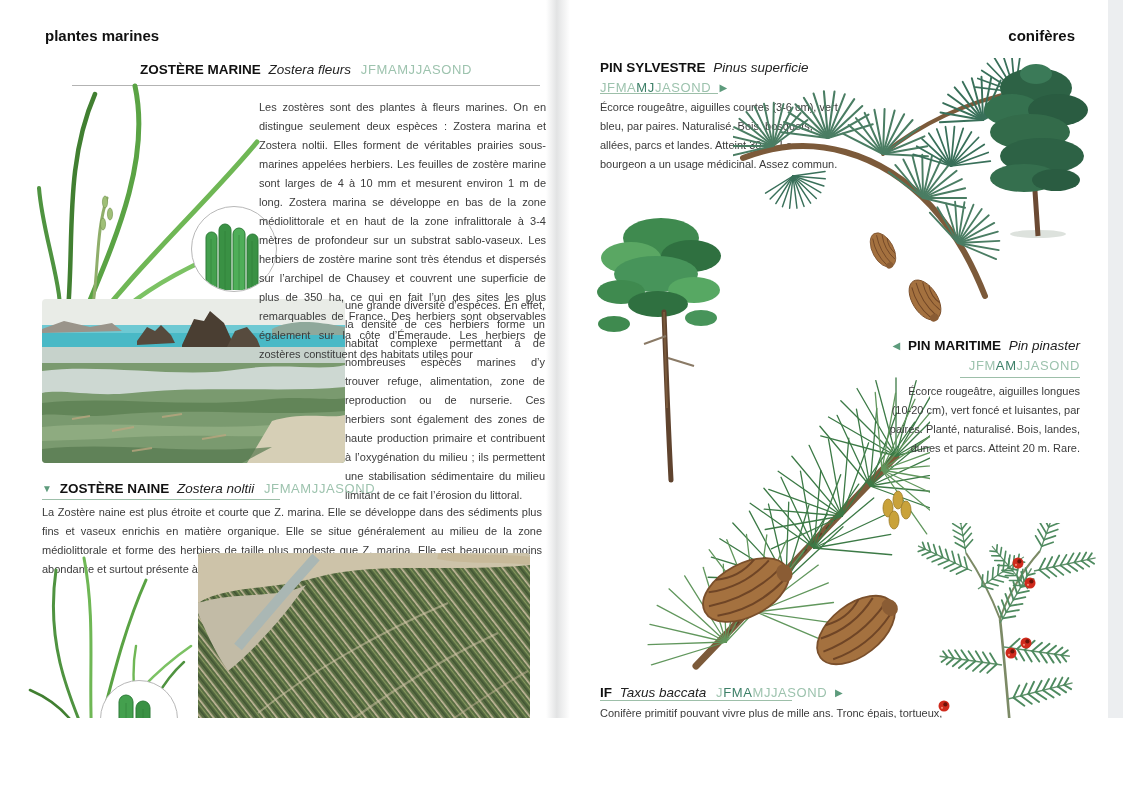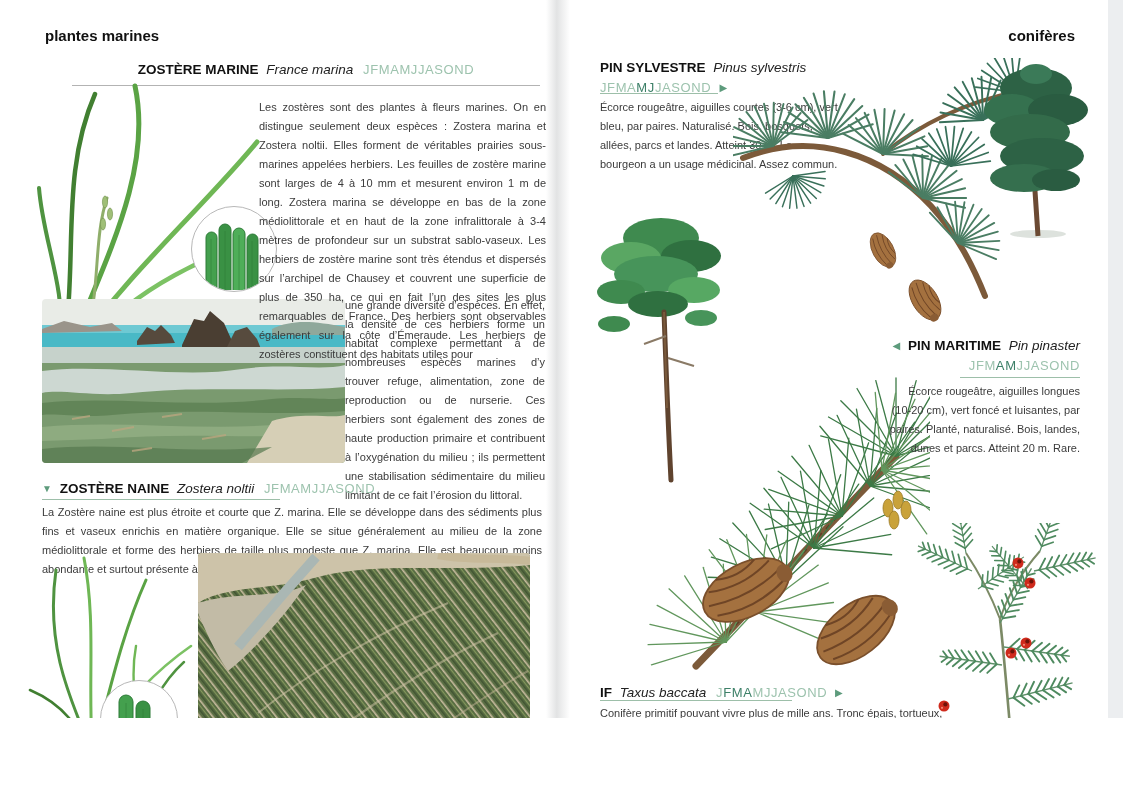--- a/index.html
+++ b/index.html
@@ -94,21 +94,21 @@
         <circle cx="1.4" cy="-1.6" r="2.1" fill="#6e1208"></circle>
         <circle cx="-2" cy="1.8" r="1.1" fill="#f08a77"></circle>
       </g>
     </defs>
   </svg>
 
   <div class="abs hdr" style="left:45px;top:27px;">plantes marines</div>
 
   <div class="abs title-row" style="left:72px;top:62px;width:468px;text-align:center;">
     <span class="h-title">ZOSTÈRE MARINE</span>
-    <span class="h-species">France marina</span>
+    <span class="h-species">Zostera fleurs</span>
     <span class="cal">JFMAMJJASOND</span>
   </div>
   <div class="abs rule" style="left:72px;top:85px;width:468px;"></div>
 
   <svg class="abs" style="left:35px;top:80px;" width="230" height="262" viewBox="0 0 230 262">
     <g fill="none" stroke-linecap="round">
       <path d="M38,262 C70,180 118,90 100,6" stroke="#5aa344" stroke-width="5"></path>
       <path d="M46,262 C92,195 170,125 222,62" stroke="#6fb755" stroke-width="5"></path>
       <path d="M30,262 C42,175 26,92 60,14" stroke="#417f31" stroke-width="4.5"></path>
       <path d="M55,262 C100,208 178,172 228,160" stroke="#7cc264" stroke-width="4.5"></path>
@@ -236,21 +236,21 @@
 
   <div class="abs pagenum" style="left:3px;top:761px;border-radius:19px;">
     <span>64</span>
   </div>
   <div class="abs footer-label" style="left:57px;top:768px;">Guide visuel</div>
 
   <div class="abs hdr" style="right:48px;top:27px;text-align:right;">conifères</div>
 
   <div class="abs title-row" style="left:600px;top:60px;">
     <span class="h-title">PIN SYLVESTRE</span>
-    <span class="h-species">Pinus sylvestris</span>
+    <span class="h-species">Pinus superficie</span>
   </div>
   <div class="abs" style="left:600px;top:78px;">
     <span class="cal" style="margin-left:0;">
       <span>JFMA</span><span class="dark">MJ</span><span>JASOND</span>
     </span>
     <span class="tri">▶</span>
   </div>
   <div class="abs grule" style="left:600px;top:93px;width:118px;"></div>
   <div class="abs body left" style="left:600px;top:98px;width:240px;">Écorce rougeâtre, aiguilles courtes (3-6 cm), vert bleu, par paires. Naturalisé. Bois, bosquets, allées, parcs et landes. Atteint 30 m. Le bourgeon a un usage médicinal. Assez commun.</div>
 

